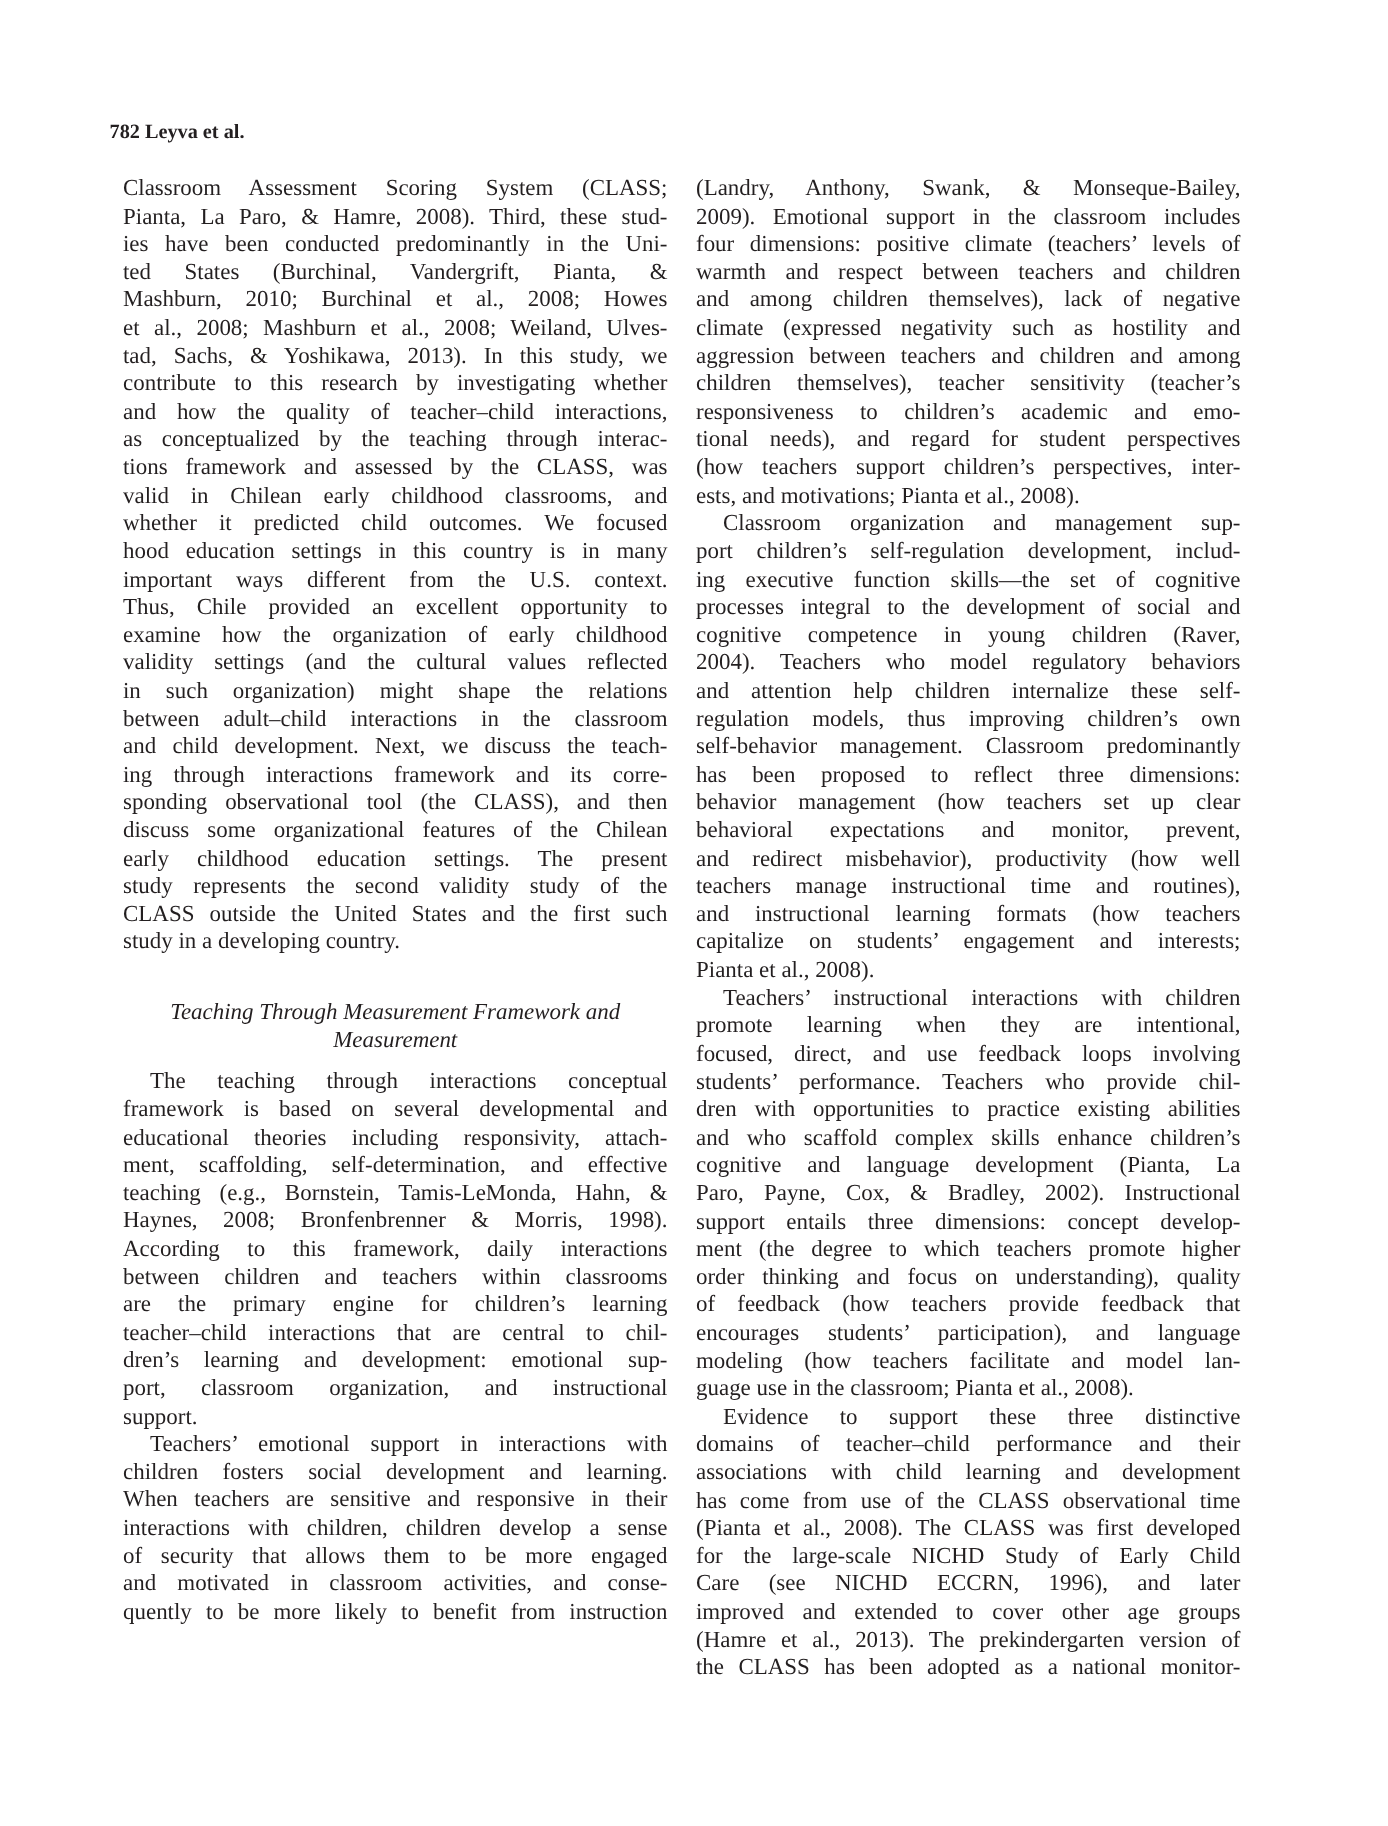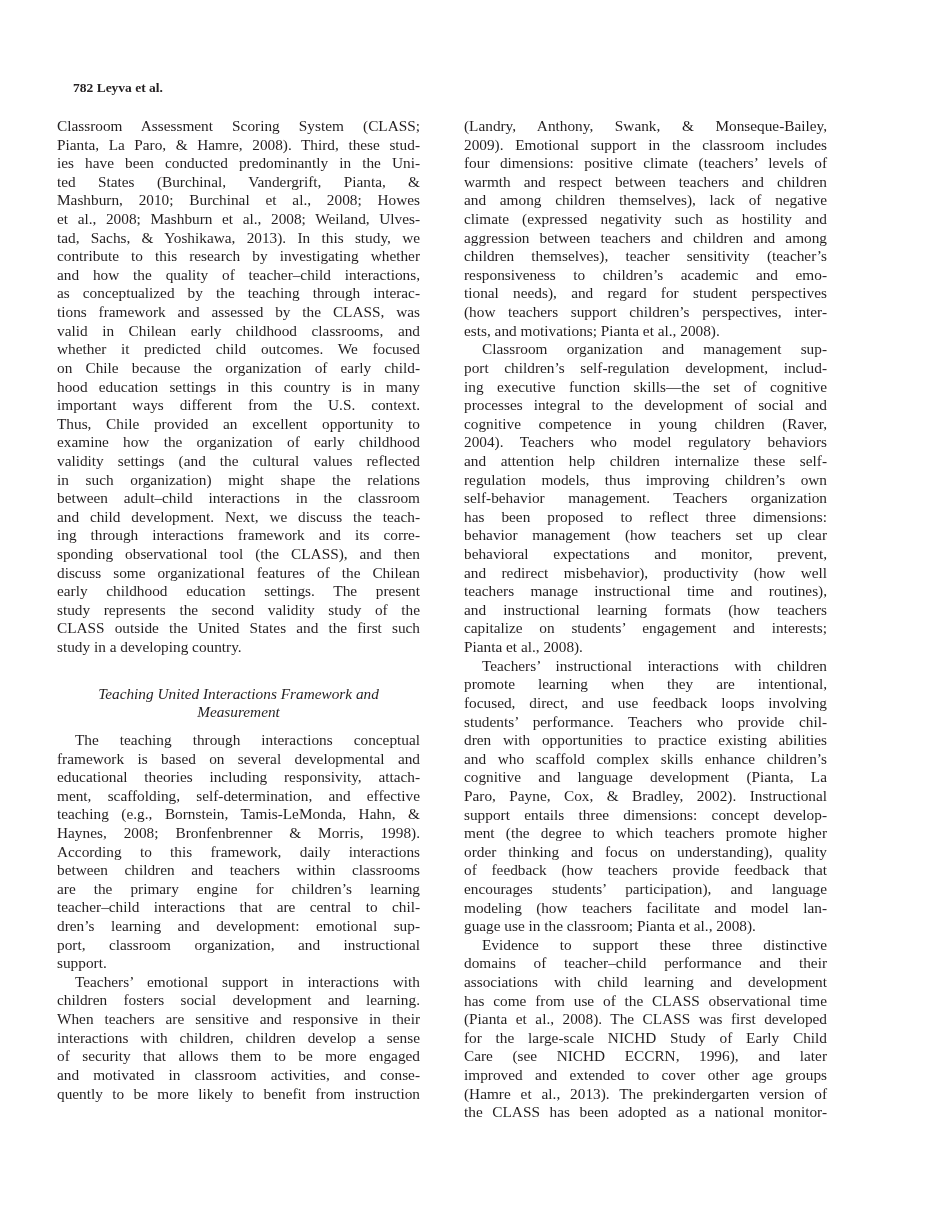--- a/index.html
+++ b/index.html
@@ -1,21 +1,21 @@
 <!DOCTYPE html>
 <html><head>
 <meta charset="utf-8">
 <style>
   html, body { margin: 0; padding: 0; background: #ffffff; }
   body { width: 925px; height: 1217px; position: relative; overflow: hidden;
          font-family: "Liberation Serif", "DejaVu Serif", serif; color: #231f20; }
   .running-head { position: absolute; left: 73px; top: 80px; font-size: 13.5px; font-weight: bold; }
   .running-head .pg { }
   .col { position: absolute; top: 117px; width: 363px; font-size: 15.3px; line-height: 18.62px; }
-  .col.left { left: 57px; }
+  .col.left { left: 82px; }
   .col.right { left: 464px; }
   .ln { display: block; text-align: justify; text-align-last: justify; white-space: nowrap; height: 18.62px; }
   .ln.last { text-align-last: left; }
   .ln.indent { text-indent: 18px; }
   .heading { font-style: italic; text-align: center; font-size: 15.3px; line-height: 18.62px; margin-top: 28px; margin-bottom: 9px; }
   .heading span { display: block; }
 </style>
 </head>
 <body>
 
@@ -32,39 +32,38 @@
       <span class="ln">ted States (Burchinal, Vandergrift, Pianta, &amp;</span>
       <span class="ln">Mashburn, 2010; Burchinal et al., 2008; Howes</span>
       <span class="ln">et al., 2008; Mashburn et al., 2008; Weiland, Ulves-</span>
       <span class="ln">tad, Sachs, &amp; Yoshikawa, 2013). In this study, we</span>
       <span class="ln">contribute to this research by investigating whether</span>
       <span class="ln">and how the quality of teacher–child interactions,</span>
       <span class="ln">as conceptualized by the teaching through interac-</span>
       <span class="ln">tions framework and assessed by the CLASS, was</span>
       <span class="ln">valid in Chilean early childhood classrooms, and</span>
       <span class="ln">whether it predicted child outcomes. We focused</span>
-      <span class="ln">on Chile because the organization of early child-</span>
       <span class="ln">hood education settings in this country is in many</span>
       <span class="ln">important ways different from the U.S. context.</span>
       <span class="ln">Thus, Chile provided an excellent opportunity to</span>
       <span class="ln">examine how the organization of early childhood</span>
       <span class="ln">validity settings (and the cultural values reflected</span>
       <span class="ln">in such organization) might shape the relations</span>
       <span class="ln">between adult–child interactions in the classroom</span>
       <span class="ln">and child development. Next, we discuss the teach-</span>
       <span class="ln">ing through interactions framework and its corre-</span>
       <span class="ln">sponding observational tool (the CLASS), and then</span>
       <span class="ln">discuss some organizational features of the Chilean</span>
       <span class="ln">early childhood education settings. The present</span>
       <span class="ln">study represents the second validity study of the</span>
       <span class="ln">CLASS outside the United States and the first such</span>
       <span class="ln last">study in a developing country.</span>
     </div>
   <div class="heading">
-    <span>Teaching United Interactions Framework and</span>
+    <span>Teaching Through Measurement Framework and</span>
     <span>Measurement</span>
   </div>
   <div>
       <span class="ln indent">The teaching through interactions conceptual</span>
       <span class="ln">framework is based on several developmental and</span>
       <span class="ln">educational theories including responsivity, attach-</span>
       <span class="ln">ment, scaffolding, self-determination, and effective</span>
       <span class="ln">teaching (e.g., Bornstein, Tamis-LeMonda, Hahn, &amp;</span>
       <span class="ln">Haynes, 2008; Bronfenbrenner &amp; Morris, 1998).</span>
       <span class="ln">According to this framework, daily interactions</span>
@@ -103,21 +102,21 @@
     </div>
   <div>
       <span class="ln indent">Classroom organization and management sup-</span>
       <span class="ln">port children’s self-regulation development, includ-</span>
       <span class="ln">ing executive function skills—the set of cognitive</span>
       <span class="ln">processes integral to the development of social and</span>
       <span class="ln">cognitive competence in young children (Raver,</span>
       <span class="ln">2004). Teachers who model regulatory behaviors</span>
       <span class="ln">and attention help children internalize these self-</span>
       <span class="ln">regulation models, thus improving children’s own</span>
-      <span class="ln">self-behavior management. Teachers organization</span>
+      <span class="ln">self-behavior management. Classroom predominantly</span>
       <span class="ln">has been proposed to reflect three dimensions:</span>
       <span class="ln">behavior management (how teachers set up clear</span>
       <span class="ln">behavioral expectations and monitor, prevent,</span>
       <span class="ln">and redirect misbehavior), productivity (how well</span>
       <span class="ln">teachers manage instructional time and routines),</span>
       <span class="ln">and instructional learning formats (how teachers</span>
       <span class="ln">capitalize on students’ engagement and interests;</span>
       <span class="ln last">Pianta et al., 2008).</span>
     </div>
   <div>

